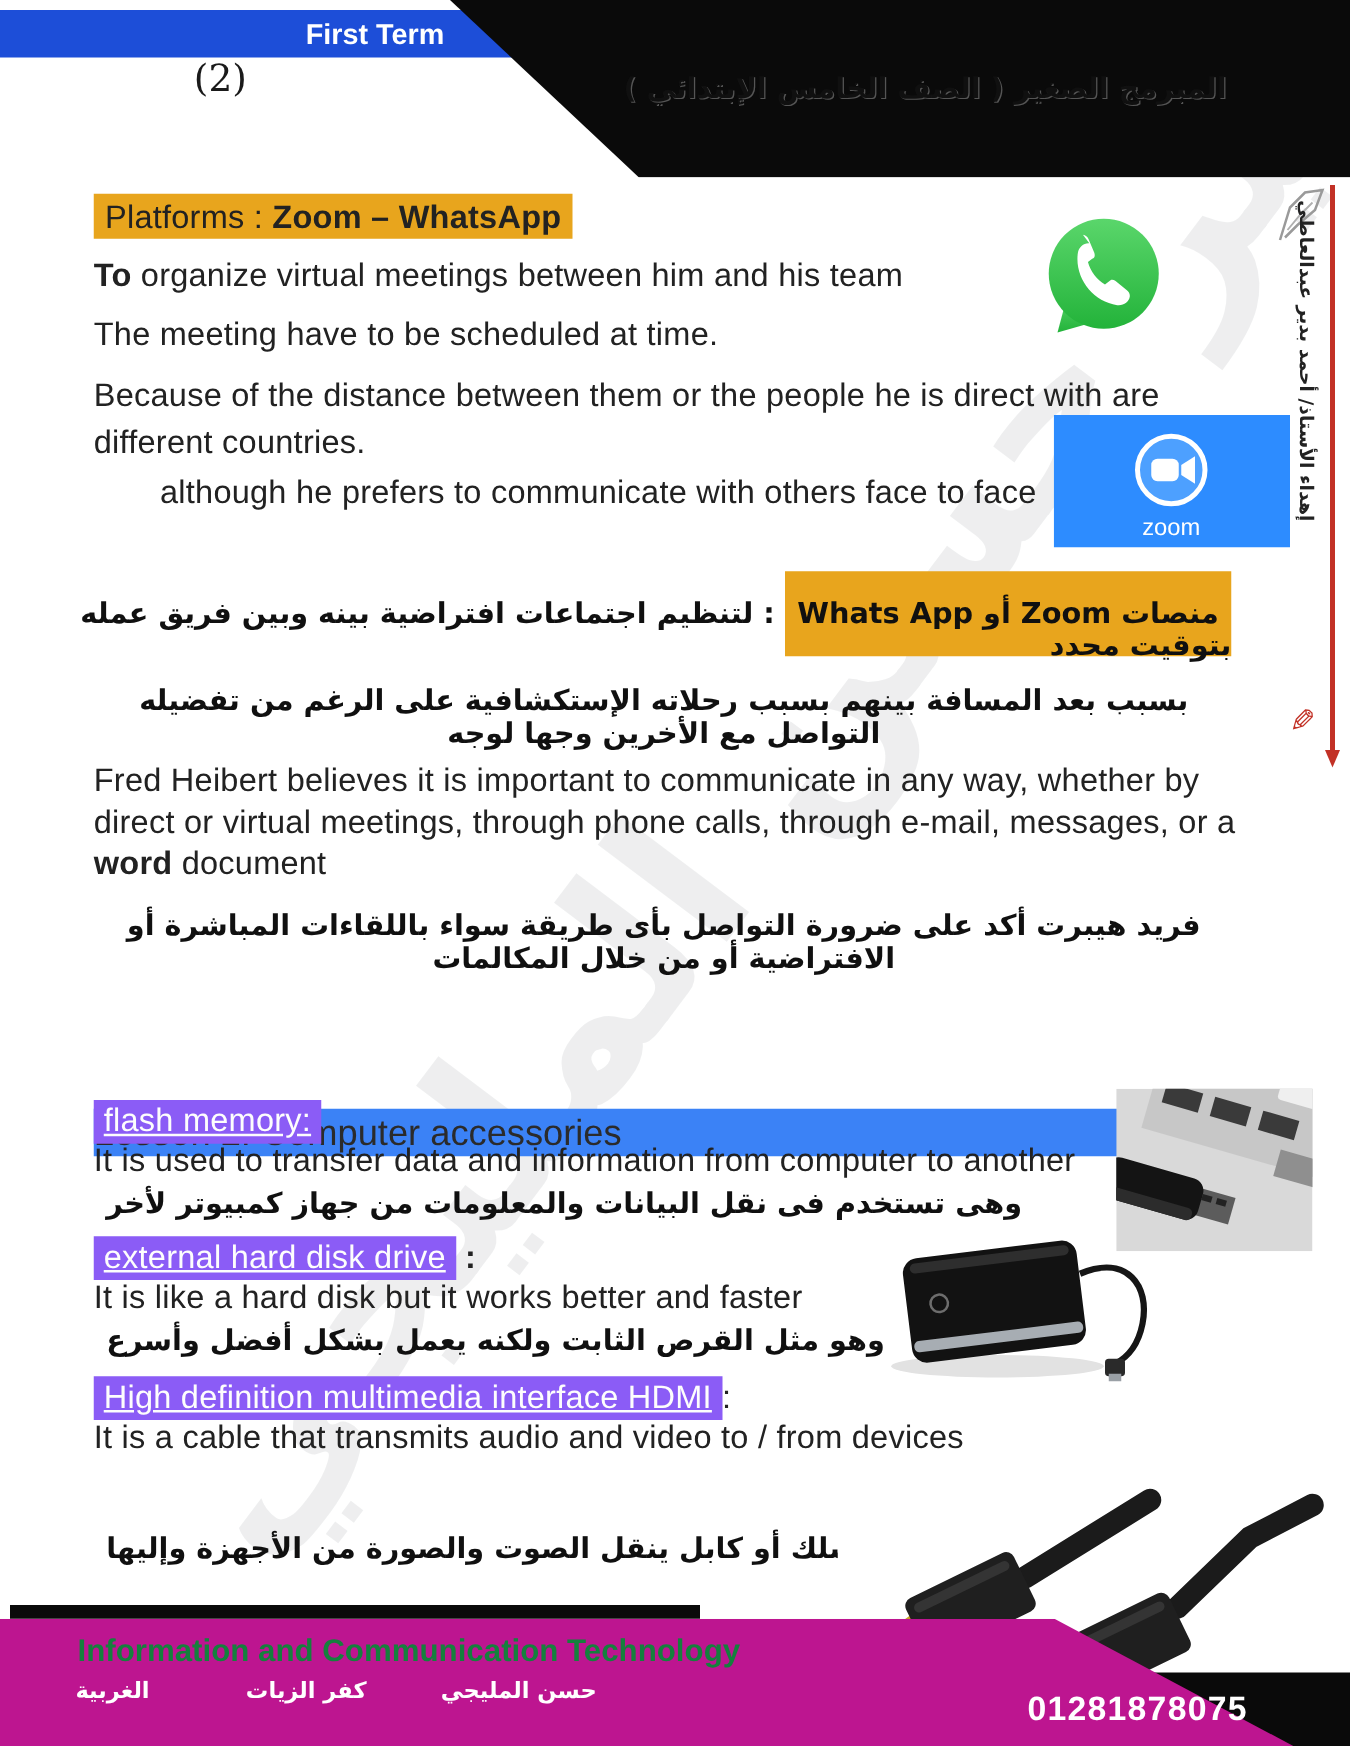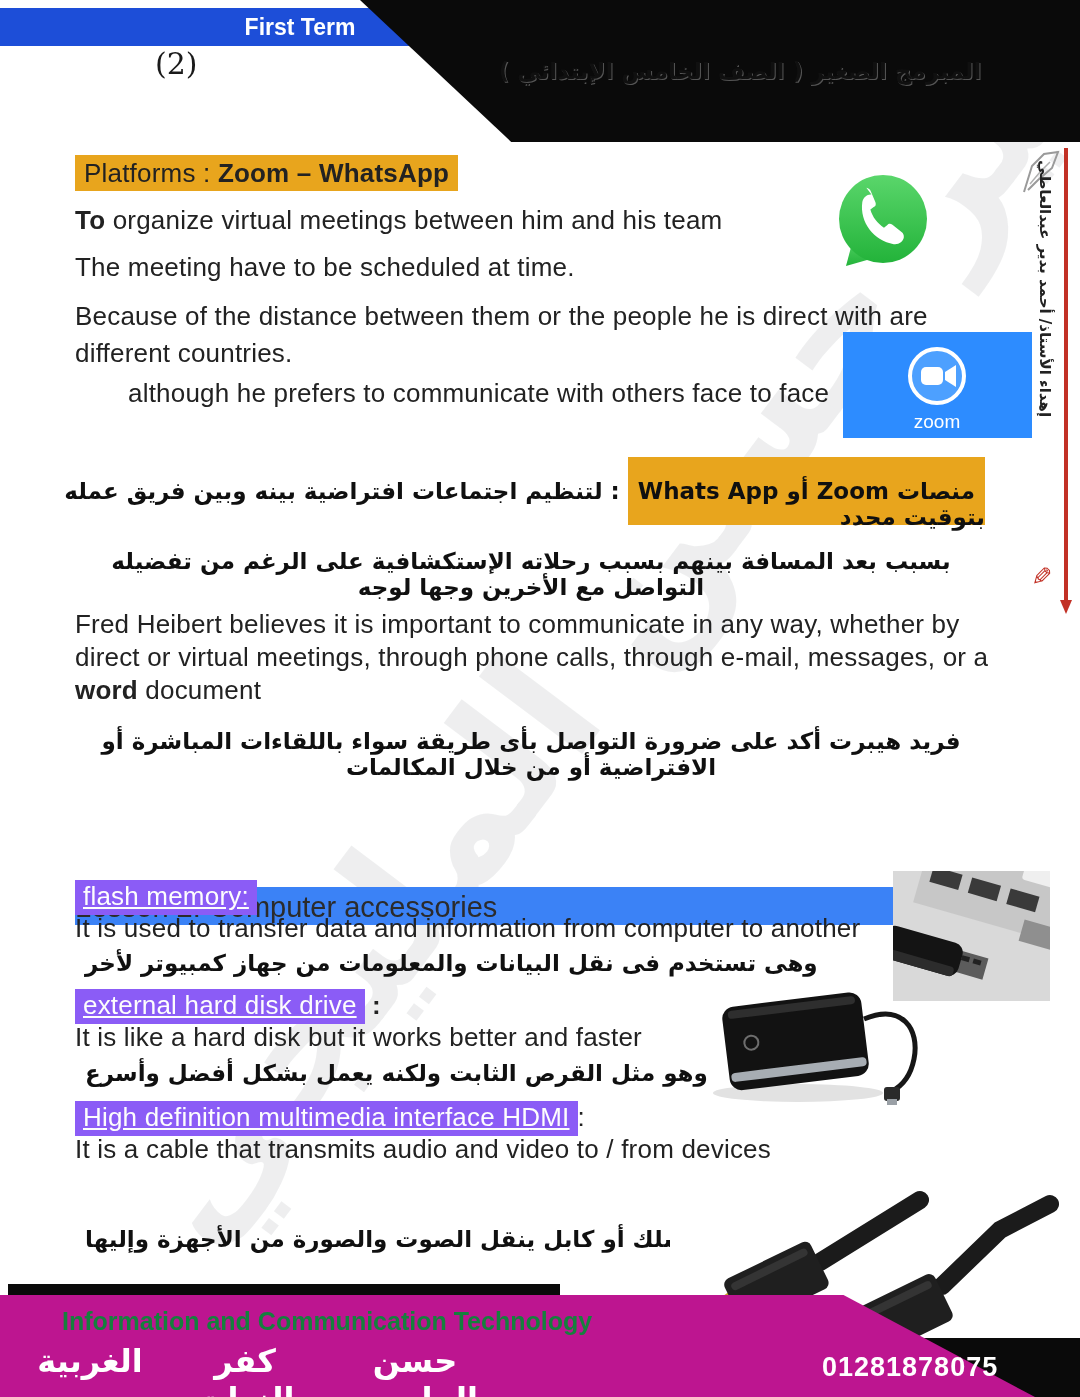--- a/index.html
+++ b/index.html
@@ -34,21 +34,21 @@
   .hl-teal{background:#8b5cf6;color:#fdfdfd;padding:1px 8px 4px;text-decoration:underline;}
   .ar{font-family:"DejaVu Sans",sans-serif;font-weight:bold;direction:rtl;color:#101010;font-size:23px;}
   .banner{left:75px;top:887px;width:938px;height:38px;background:#3b82f6;text-align:left;}
   .banner span{line-height:40px;font-size:29px;color:#2b2b2b;}
   
   .ft-strip{left:8px;top:1284px;width:552px;height:11px;background:#0a0a0a;}
   .ft-black{left:540px;top:1338px;width:540px;height:59px;background:#0a0a0a;}
   .ft-magenta{left:0;top:1295px;width:1035px;height:102px;background:#BD1590;
               clip-path:polygon(0 0,81.5% 0,100% 100%,0 100%);}
   .ft-subject{left:62px;top:1307px;font-weight:bold;font-size:25px;color:#15803d;}
-  .ft-name{color:#fff;font-size:32px;text-align:center;}
+  .ft-name{color:#fff;font-size:18px;text-align:center;}
   .ft-phone{left:822px;top:1352px;color:#fff;font-weight:bold;font-size:27px;letter-spacing:1px;}
   svg text{font-family:"Liberation Sans",sans-serif;}
 </style>
 </head>
 <body>
 
 <div class="page">
 
   <div class="abs watermark">المبرمج الصغير حسن المليجي</div>
 

